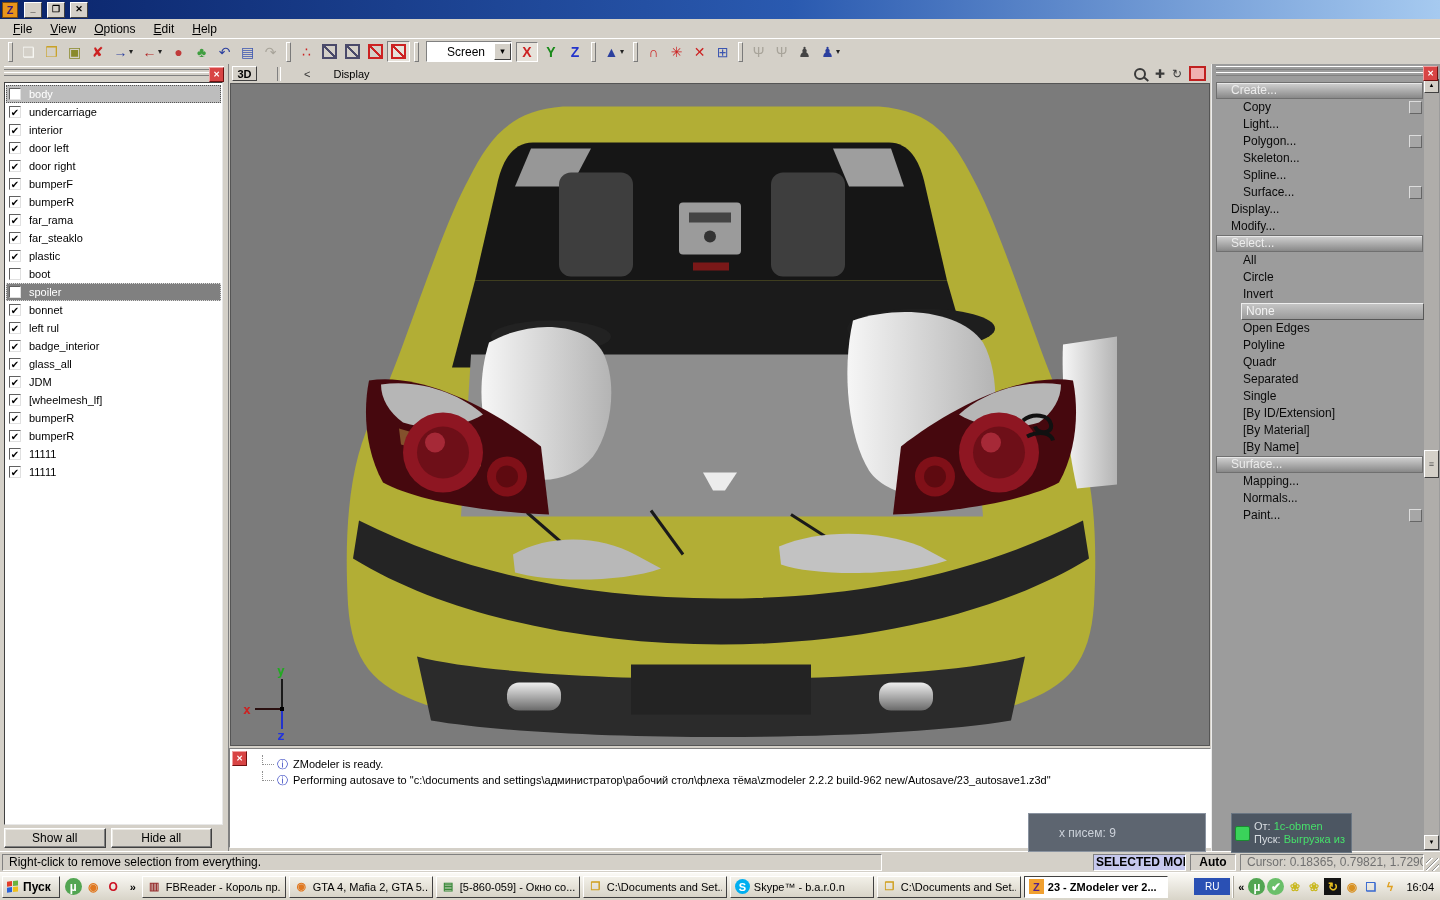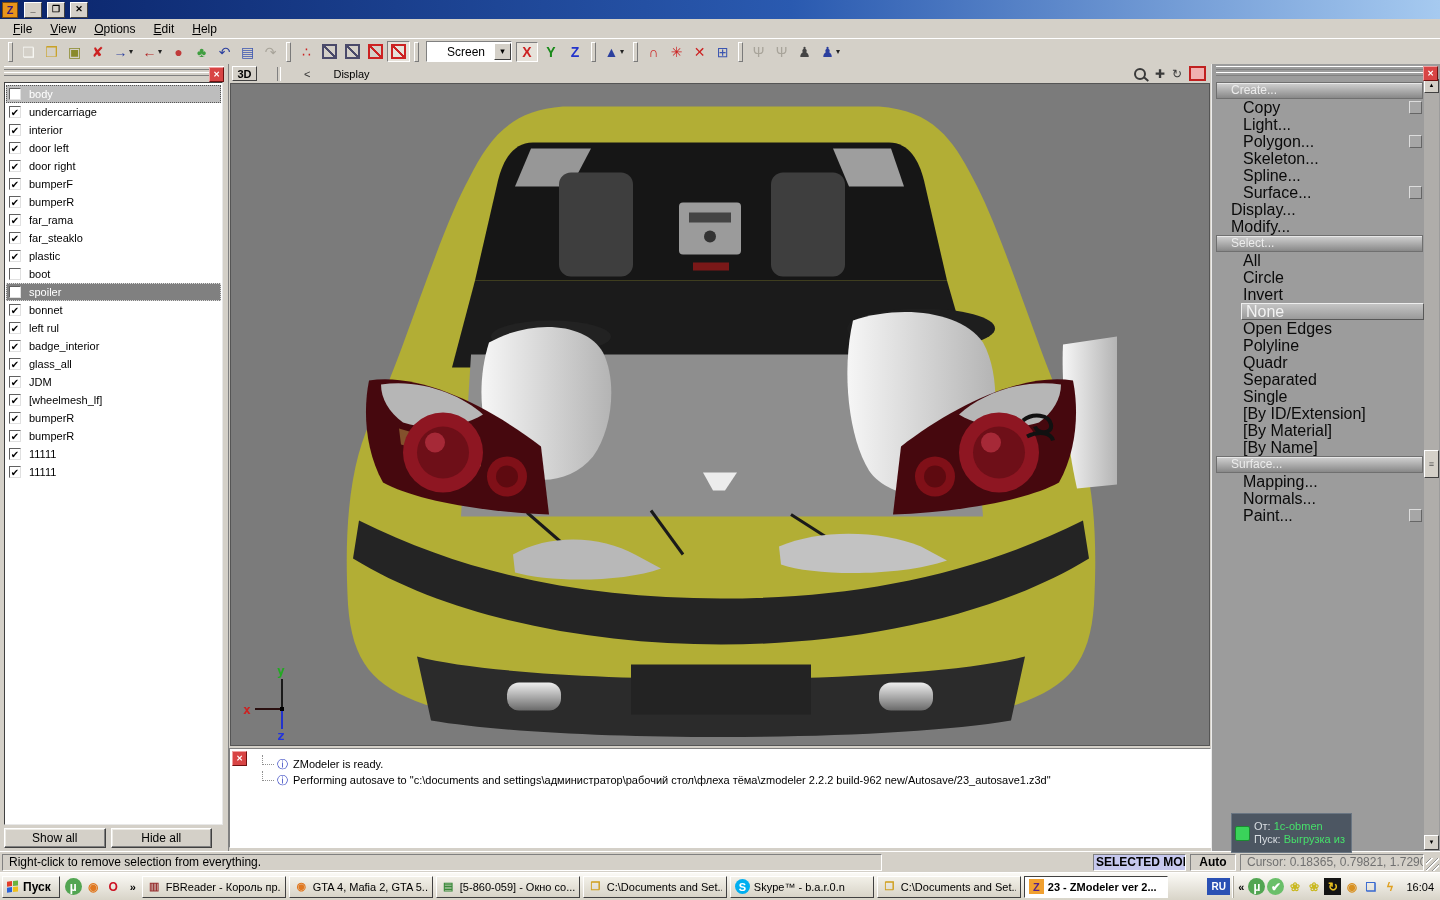--- a/index.html
+++ b/index.html
@@ -92,21 +92,21 @@
   .log-text{font-size:11px;white-space:nowrap}
 
   
   .right-panel{position:absolute;left:1211px;top:64px;width:229px;height:787px;background:#9c9c9c;
     border-left:1px solid #ececec;box-sizing:border-box}
   .rp-close{position:absolute;top:2px;right:2px}
   .cmd-list{position:absolute;left:3px;top:18px;width:209px}
   .cmd-header{height:15px;line-height:15px;margin:0 1px;padding-left:14px;color:#ececec;
     background:linear-gradient(#d2d2d2,#888);border:1px solid #707070;box-shadow:inset 0 1px 0 #e8e8e8;
     font-size:12px}
-  .cmd-item{height:17px;line-height:17px;padding-left:16px;font-size:16px;position:relative;color:#0a0a0a}
+  .cmd-item{height:17px;line-height:17px;padding-left:16px;font-size:12px;position:relative;color:#0a0a0a}
   .cmd-item.ind{padding-left:28px}
   .cmd-item.selected{height:15px;line-height:15px;margin-left:26px;padding-left:4px;
     background:linear-gradient(#c4c4c4,#9a9a9a);border:1px solid;
     border-color:#ededed #585858 #585858 #ededed;color:#f2f2f2}
   .cmd-square{position:absolute;right:2px;top:2px;width:11px;height:11px;background:#a6a6a6;
     border:1px solid;border-color:#dcdcdc #666 #666 #dcdcdc}
   .vscroll{position:absolute;right:1px;top:14px;bottom:1px;width:15px;background:#afadaa}
   .scroll-arrow{position:absolute;left:0;width:15px;height:15px;background:#d4d0c8;border:1px solid;
     border-color:#fff #404040 #404040 #fff;font-size:6px;text-align:center;line-height:13px;box-sizing:border-box}
   .scroll-arrow.up{top:0}.scroll-arrow.down{bottom:0}
@@ -155,21 +155,21 @@
   .qchev{font-size:11px;font-weight:bold;margin:0 3px;flex:none}
   .tasks{display:flex;gap:3px;flex:1;overflow:hidden}
   .taskbtn{width:144px;height:22px;display:flex;align-items:center;gap:4px;padding:0 4px;flex:none;
     background:linear-gradient(#f2f0e8,#d8d4c8);border:1px solid;border-color:#fff #404040 #404040 #fff;
     box-sizing:border-box;overflow:hidden}
   .taskbtn.active{background:#fff;border-color:#404040 #fff #fff #404040;font-weight:bold}
   .ticon{width:15px;height:15px;flex:none;display:inline-flex;align-items:center;justify-content:center;
     font-size:11px;font-weight:bold}
   .ticon.round{border-radius:50%}
   .tlabel{white-space:nowrap;overflow:hidden;font-size:11px}
-  .lang{width:23px;height:17px;background:#2a50b4;color:#fff;font-size:10px;font-weight:bold;
+  .lang{width:36px;height:17px;background:#2a50b4;color:#fff;font-size:10px;font-weight:normal;
     display:inline-flex;align-items:center;justify-content:center;flex:none}
   .tray{display:flex;align-items:center;gap:2px;height:22px;border-left:1px solid #b0aca0;
     box-shadow:-1px 0 0 #fff;padding:0 4px 0 4px;flex:none}
   .tchev{font-weight:bold;margin-right:2px}
   .tray-icons{display:inline-flex;gap:2px}
   .clock{margin-left:6px;font-size:11px}
 </style>
 </head>
 <body>
 
@@ -538,20 +538,23 @@
   </div>
 
   <div class="statusbar">
     <span class="sb hint">Right-click to remove selection from everything.</span>
     <span class="sb mode">SELECTED MODE</span>
     <span class="sb auto">Auto</span>
     <span class="sb cursor">Cursor: 0.18365, 0.79821, 1.72901</span>
     <span class="sb-grip"></span>
   </div>
 
+  <div class="popup popup-mail">
+    <span>х писем: 9</span>
+  </div>
   <div class="popup popup-msg">
     <span class="msg-square"></span>
     <span class="msg-lines">
       <span class="msg-row"><span class="msg-label">От:</span>
         <span class="msg-val">1c-obmen</span></span>
       <span class="msg-row"><span class="msg-label">Пуск:</span>
         <span class="msg-val">Выгрузка из Ч</span></span>
     </span>
   </div>
 

